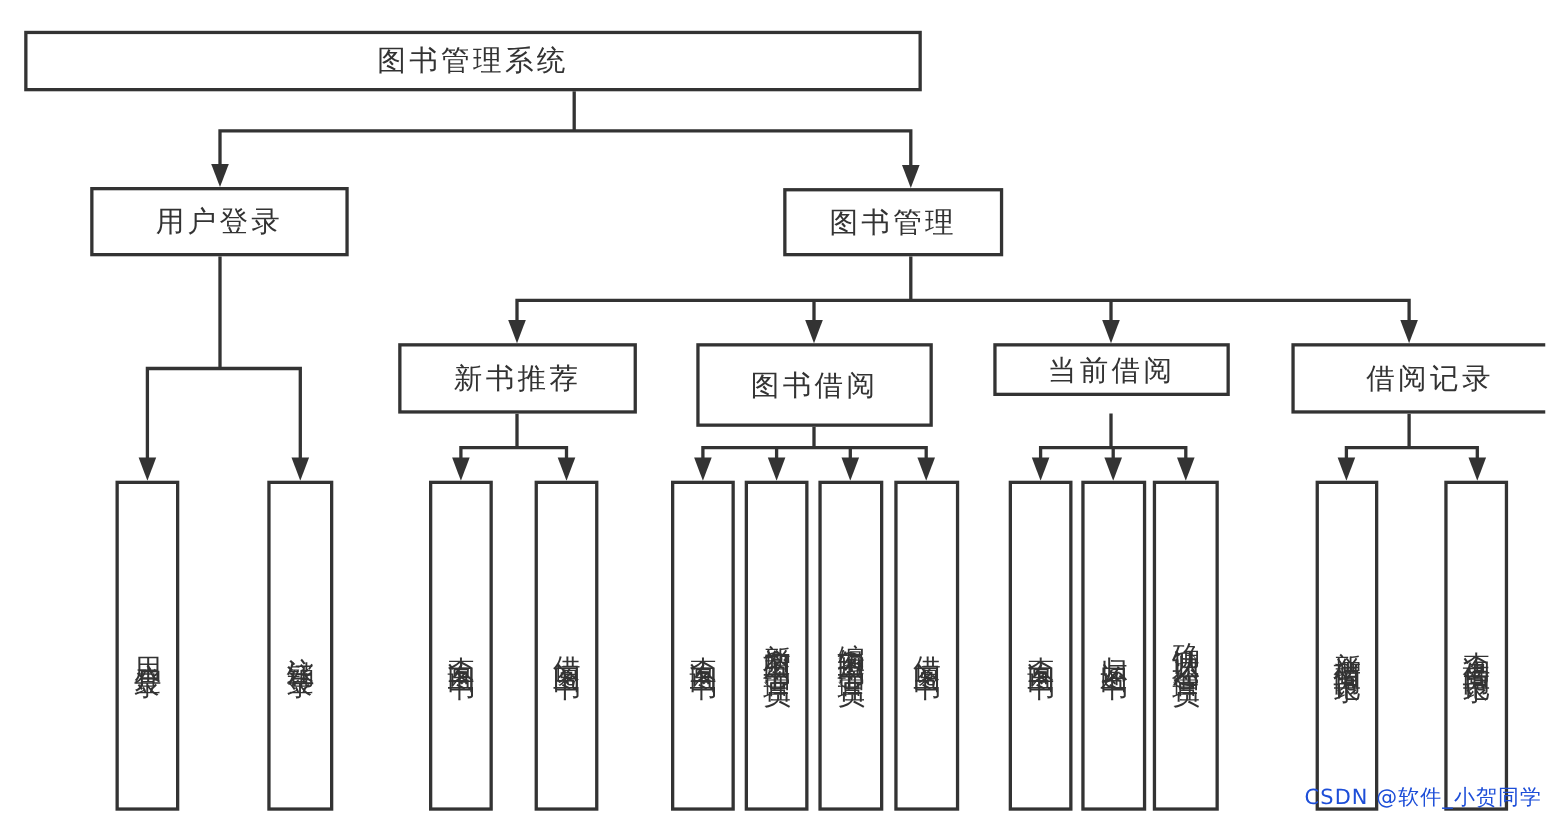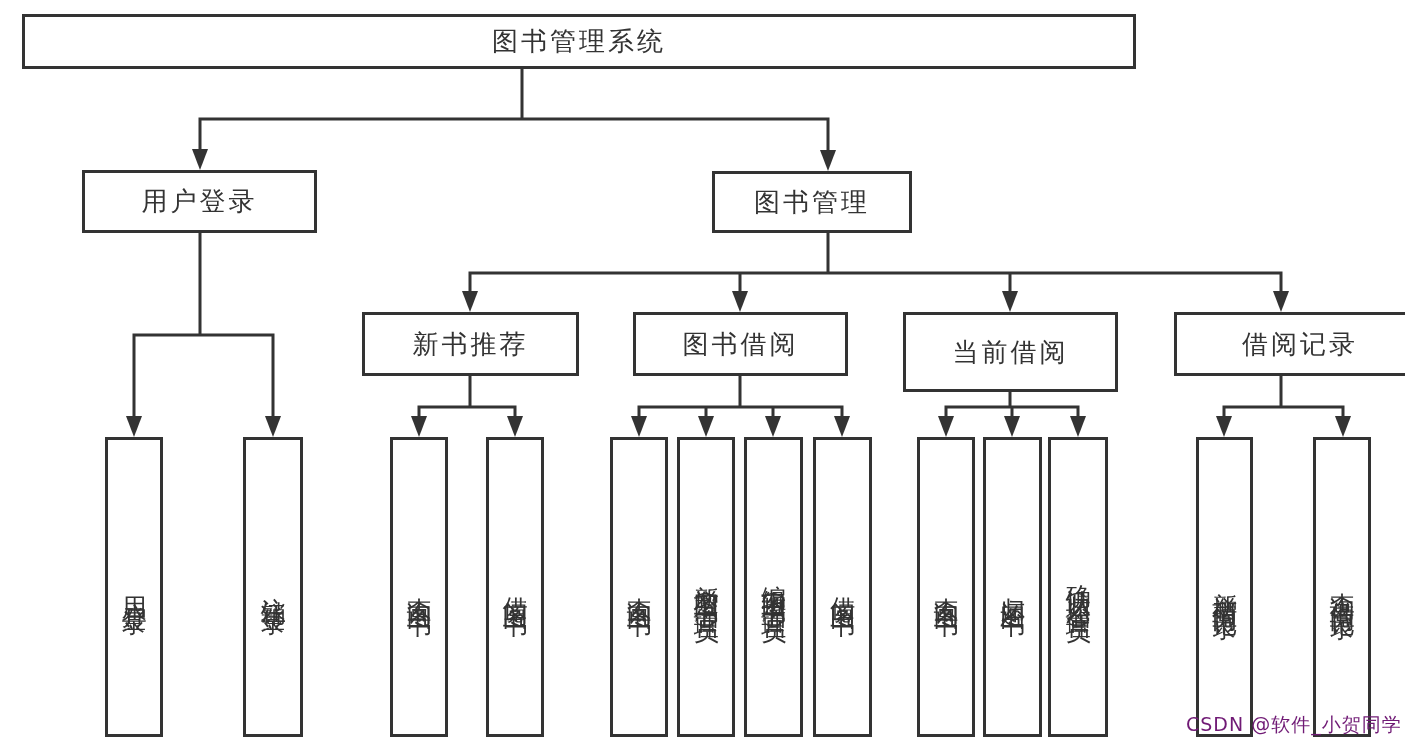--- a/index.html
+++ b/index.html
@@ -34,21 +34,21 @@
     letter-spacing: 5px;
     line-height: 1.1;
     color: #333333;
   }
   .watermark {
     position: absolute;
     left: 1186px;
     top: 712px;
     font-size: 19px;
     letter-spacing: 1px;
-    color: #701a75;
+    color: #1d4ed8;
     white-space: nowrap;
     z-index: 5;
   }
 </style>
 </head>
 <body>
 
 <div class="stage">
 
   <svg class="connectors" viewBox="0 0 1405 747" xmlns="http://www.w3.org/2000/svg">
@@ -102,38 +102,38 @@
       <polygon points="765,416 781,416 773,437"></polygon>
       <polygon points="834,416 850,416 842,437"></polygon>
       <polygon points="938,416 954,416 946,437"></polygon>
       <polygon points="1004,416 1020,416 1012,437"></polygon>
       <polygon points="1070,416 1086,416 1078,437"></polygon>
       <polygon points="1216,416 1232,416 1224,437"></polygon>
       <polygon points="1335,416 1351,416 1343,437"></polygon>
     </g>
   </svg>
 
-  <div class="node h-node" style="left:22px; top:14px; width:1114px; height:55px;">
+  <div class="node h-node" style="left:22px; top:28px; width:816px; height:55px;">
     <span>图书管理系统</span>
   </div>
 
   <div class="node h-node" style="left:82px; top:170px; width:235px; height:63px;">
     <span>用户登录</span>
   </div>
   <div class="node h-node" style="left:712px; top:171px; width:200px; height:62px;">
     <span>图书管理</span>
   </div>
 
   <div class="node h-node" style="left:362px; top:312px; width:217px; height:64px;justify-content:center;">
     <span>新书推荐</span>
   </div>
-  <div class="node h-node" style="left:633px; top:312px; width:215px; height:64px;">
+  <div class="node h-node" style="left:633px; top:312px; width:215px; height:76px;">
     <span>图书借阅</span>
   </div>
-  <div class="node h-node" style="left:903px; top:312px; width:215px; height:80px;">
+  <div class="node h-node" style="left:903px; top:312px; width:215px; height:48px;">
     <span>当前借阅</span>
   </div>
   <div class="node h-node" style="left:1174px; top:312px; width:252px; height:64px;">
     <span>借阅记录</span>
   </div>
 
   <div class="node v-node" style="left:105px; top:437px; width:58px; height:300px;">
     <span class="v-label">用户登录</span>
   </div>
   <div class="node v-node" style="left:243px; top:437px; width:60px; height:300px;">

